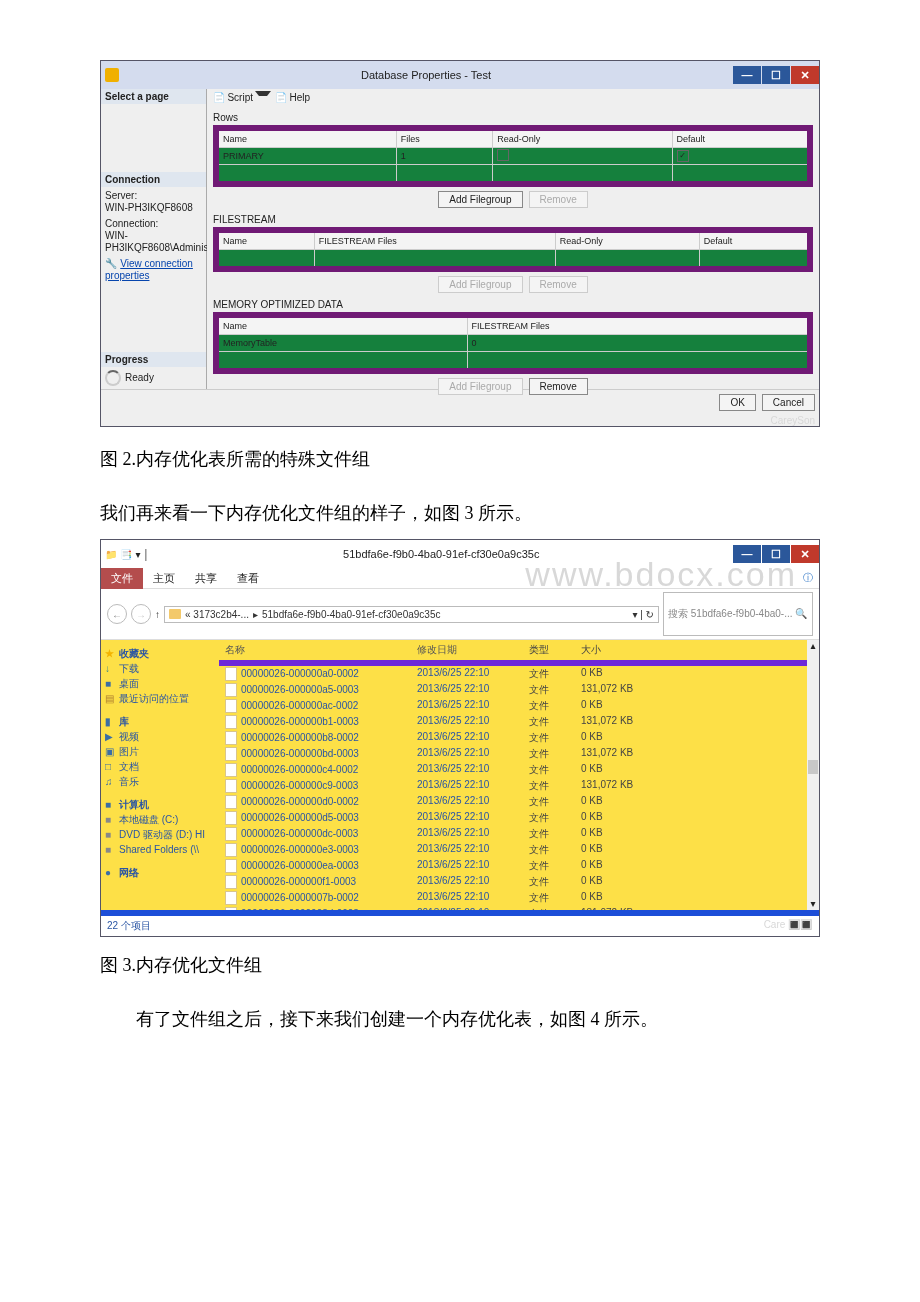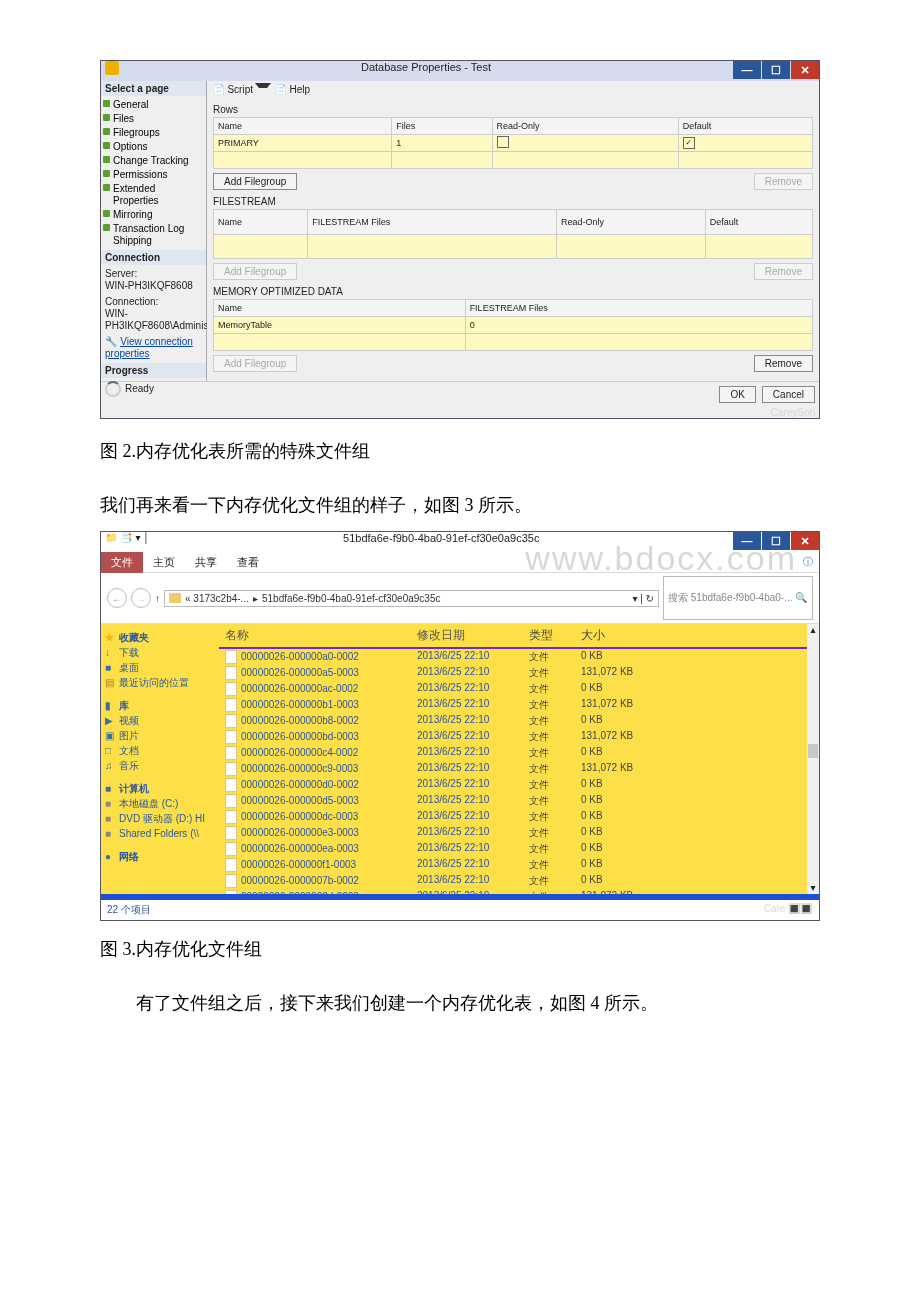--- a/index.html
+++ b/index.html
@@ -1,18 +1,18 @@
 <!DOCTYPE html>
 <html><head>
 <meta charset="utf-8">
 <style>
   body{margin:0;background:#fff;font-family:"Microsoft YaHei",Arial,sans-serif;color:#000}
   .page{width:920px;margin:0 auto;padding:60px 100px;box-sizing:border-box}
   .win{border:1px solid #556;background:#efefef;font-family:Tahoma,Arial,sans-serif;font-size:10px;color:#222;margin-bottom:20px}
-  .titlebar{display:flex;align-items:flex-start;height:20px}
+  .titlebar{display:flex;align-items:center;height:28px}
   .tb-icon{width:14px;height:14px;margin-left:4px;background:#f0b000;border-radius:2px;display:inline-block}
   .tb-title{flex:1;text-align:center;font-size:11px}
   .tb-btns{display:flex}
   .tb-btn{width:28px;height:18px;display:flex;align-items:center;justify-content:center;color:#fff;font-weight:bold;font-size:11px}
   .tb-min{background:#2b579a}
   .tb-max{background:#2b579a;margin-left:1px}
   .tb-close{background:#c0392b;margin-left:1px}
   .win-body{display:flex;height:300px}
   .left-pane{width:105px;background:#efefef;border-right:1px solid #aaa;display:flex;flex-direction:column}
   .lp-head{font-weight:bold;padding:2px 4px;background:#dfe6ef}
@@ -21,25 +21,25 @@
   .lp-item::before{content:"";position:absolute;left:0;top:2px;width:7px;height:7px;background:#5aa02c;border-radius:1px}
   .lp-section{font-weight:bold;padding:2px 4px;background:#dfe6ef;margin-top:auto}
   .lp-block{padding:3px 4px;line-height:12px}
   .lp-link{color:#0645ad;text-decoration:underline}
   .spinner{display:inline-block;width:12px;height:12px;border:2px solid #ccc;border-top-color:#666;border-radius:50%;margin-right:4px;vertical-align:middle}
   .right-pane{flex:1;background:#efefef;padding:2px 6px 4px 6px;display:flex;flex-direction:column;gap:2px}
   .toolbar{display:flex;gap:4px;align-items:center;margin-bottom:4px}
   .tool-btn{display:inline-flex;align-items:center;gap:2px}
   .dd{display:inline-block;width:8px;height:8px;border-left:4px solid transparent;border-right:4px solid transparent;border-top:5px solid #333}
   .section-label{font-size:10px;margin-top:2px}
-  .grid{background:#fef9c3;border:1px solid #701a75;width:100%;border-collapse:collapse}
+  .grid{background:#15803d;border:6px solid #701a75;width:100%;border-collapse:collapse}
   .grid th,.grid td{border:1px solid #ccc;padding:1px 4px;font-size:9px;text-align:left;height:14px}
   .grid th{background:#f4f4f4;font-weight:normal}
   .chk{display:inline-block;width:10px;height:10px;border:1px solid #666;text-align:center;line-height:9px;font-size:8px}
-  .btn-row{display:flex;justify-content:space-between;gap:6px;margin:2px 0}
+  .btn-row{display:flex;justify-content:center;gap:6px;margin:2px 0}
   .btn{border:1px solid #888;background:#f4f4f4;padding:2px 10px;font-size:10px}
   .btn.disabled{color:#aaa;border-color:#ccc}
   .footer-row{display:flex;justify-content:flex-end;gap:6px;padding:4px;background:#efefef;border-top:1px solid #ccc}
   .caption{font-family:SimSun,"Microsoft YaHei";font-size:18px;margin:16px 0 30px 0}
   .bodytext{font-family:SimSun,"Microsoft YaHei";font-size:18px;margin:10px 0 14px 0}
 
   
   .exp{border:1px solid #556;font-family:"Microsoft YaHei",Tahoma,Arial,sans-serif;font-size:10px;color:#222}
   .exp .titlebar{background:#fff}
   .exp-tabs{display:flex;align-items:center;background:#fff;height:20px;border-bottom:1px solid #ddd}
@@ -60,21 +60,21 @@
   .tree .rec::before{content:"\25A4";color:#b08030;position:absolute;left:0}
   .tree .lib::before{content:"\25AE";color:#3b6ea5;position:absolute;left:0}
   .tree .vid::before{content:"\25B6";color:#3b6ea5;position:absolute;left:0}
   .tree .pic::before{content:"\25A3";color:#3b6ea5;position:absolute;left:0}
   .tree .doc::before{content:"\25A1";color:#3b6ea5;position:absolute;left:0}
   .tree .mus::before{content:"\266B";color:#3b6ea5;position:absolute;left:0}
   .tree .pc::before{content:"\25A0";color:#3b6ea5;position:absolute;left:0}
   .tree .drv::before{content:"\25A0";color:#888;position:absolute;left:0}
   .tree .net::before{content:"\25CF";color:#3b6ea5;position:absolute;left:0}
   .filelist{flex:1;overflow:hidden;position:relative}
-  .fl-head{display:flex;border-bottom:2px solid #6d28d9;color:#555;font-size:12px}
+  .fl-head{display:flex;border-bottom:6px solid #6d28d9;color:#555;font-size:10px}
   .fl-head div{padding:3px 6px}
   .fl-row{display:flex;color:#2a55a4;font-size:10px}
   .fl-row div{padding:1px 6px}
   .col-n{flex:0 0 180px}
   .col-d{flex:0 0 100px}
   .col-t{flex:0 0 40px;color:#444}
   .col-s{flex:0 0 80px;text-align:left;color:#444}
   .file-ico{display:inline-block;width:10px;height:12px;border:1px solid #d9c58b;background:#fff;margin-right:4px;vertical-align:middle}
   .scrollbar{position:absolute;right:0;top:0;bottom:0;width:12px;background:#f0f0f0}
   .scroll-thumb{position:absolute;right:1px;width:10px;background:#c8c8c8}
@@ -93,31 +93,20 @@
       <span class="tb-title">Database Properties - Test</span>
       <div class="tb-btns">
         <div class="tb-btn tb-min">—</div>
         <div class="tb-btn tb-max">☐</div>
         <div class="tb-btn tb-close">✕</div>
       </div>
     </div>
     <div class="win-body">
       <div class="left-pane">
         <div class="lp-head">Select a page</div>
-        <div class="lp-list">
-          <div class="lp-item">General</div>
-          <div class="lp-item">Files</div>
-          <div class="lp-item">Filegroups</div>
-          <div class="lp-item">Options</div>
-          <div class="lp-item">Change Tracking</div>
-          <div class="lp-item">Permissions</div>
-          <div class="lp-item">Extended Properties</div>
-          <div class="lp-item">Mirroring</div>
-          <div class="lp-item">Transaction Log Shipping</div>
-        </div>
         <div class="lp-section">Connection</div>
         <div class="lp-block">
           <div>Server:</div>
           <div>WIN-PH3IKQF8608</div>
           <div style="margin-top:4px">Connection:</div>
           <div>WIN-PH3IKQF8608\Administrat</div>
           <div style="margin-top:4px"><span style="color:#3b6ea5">🔧</span> <span class="lp-link">View connection properties</span></div>
         </div>
         <div class="lp-section">Progress</div>
         <div class="lp-block"><span class="spinner"></span><span>Ready</span></div>

